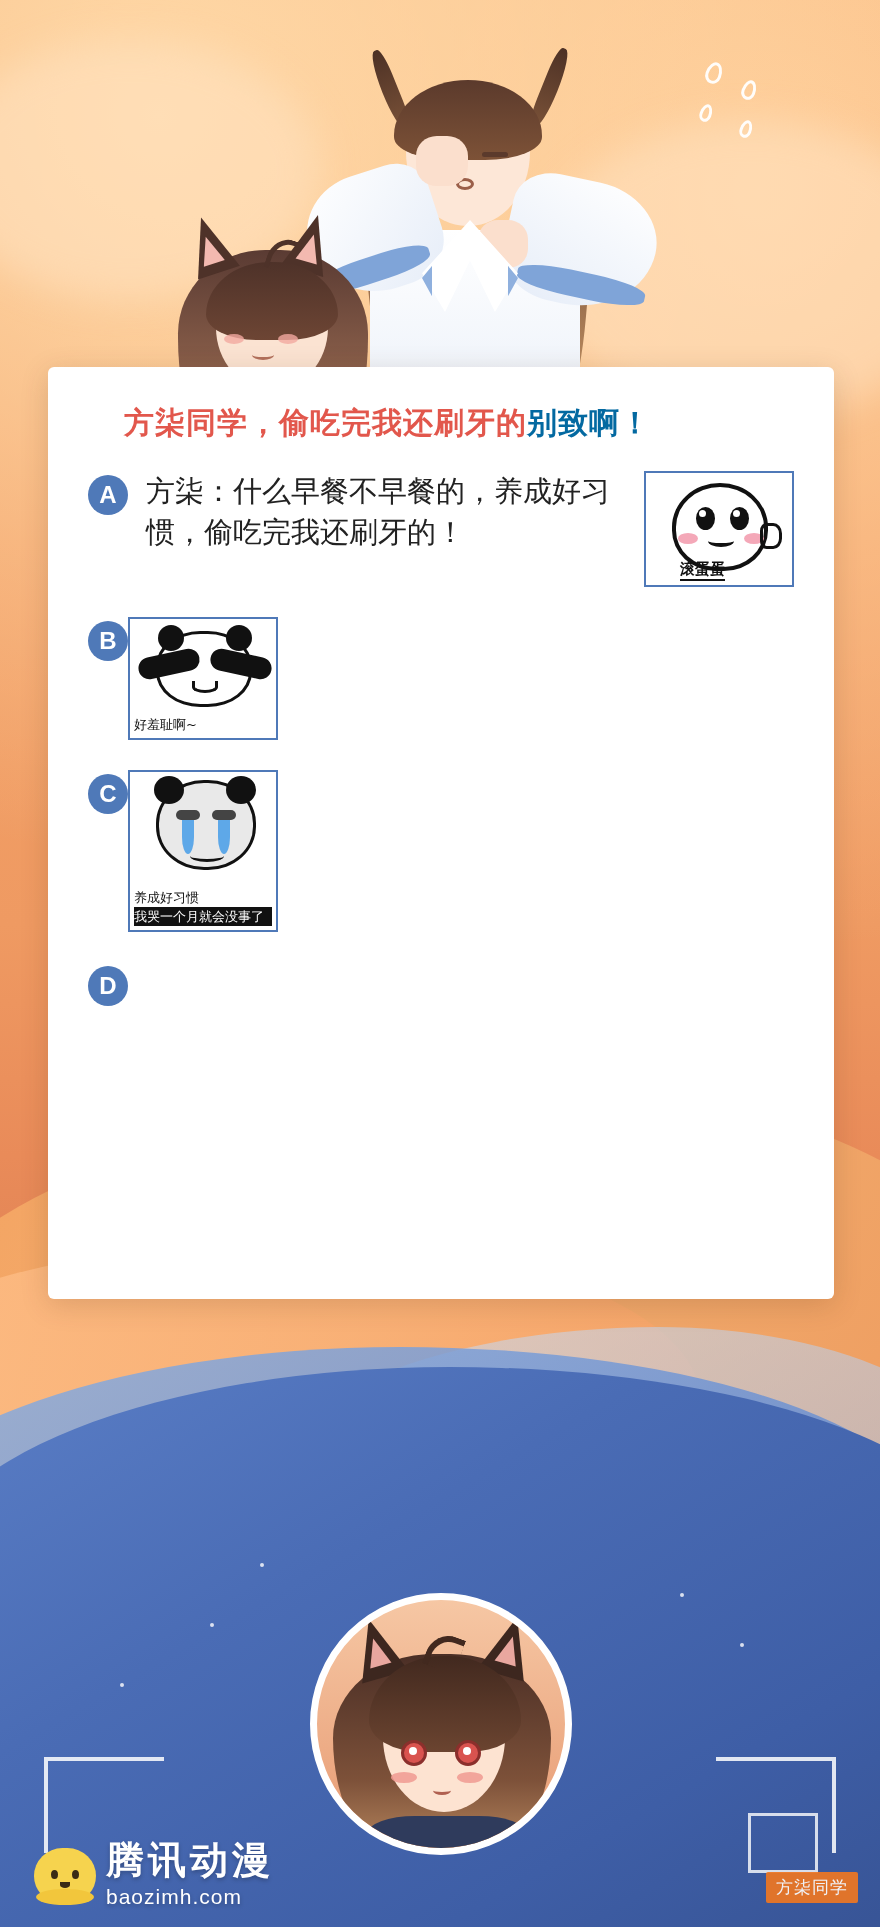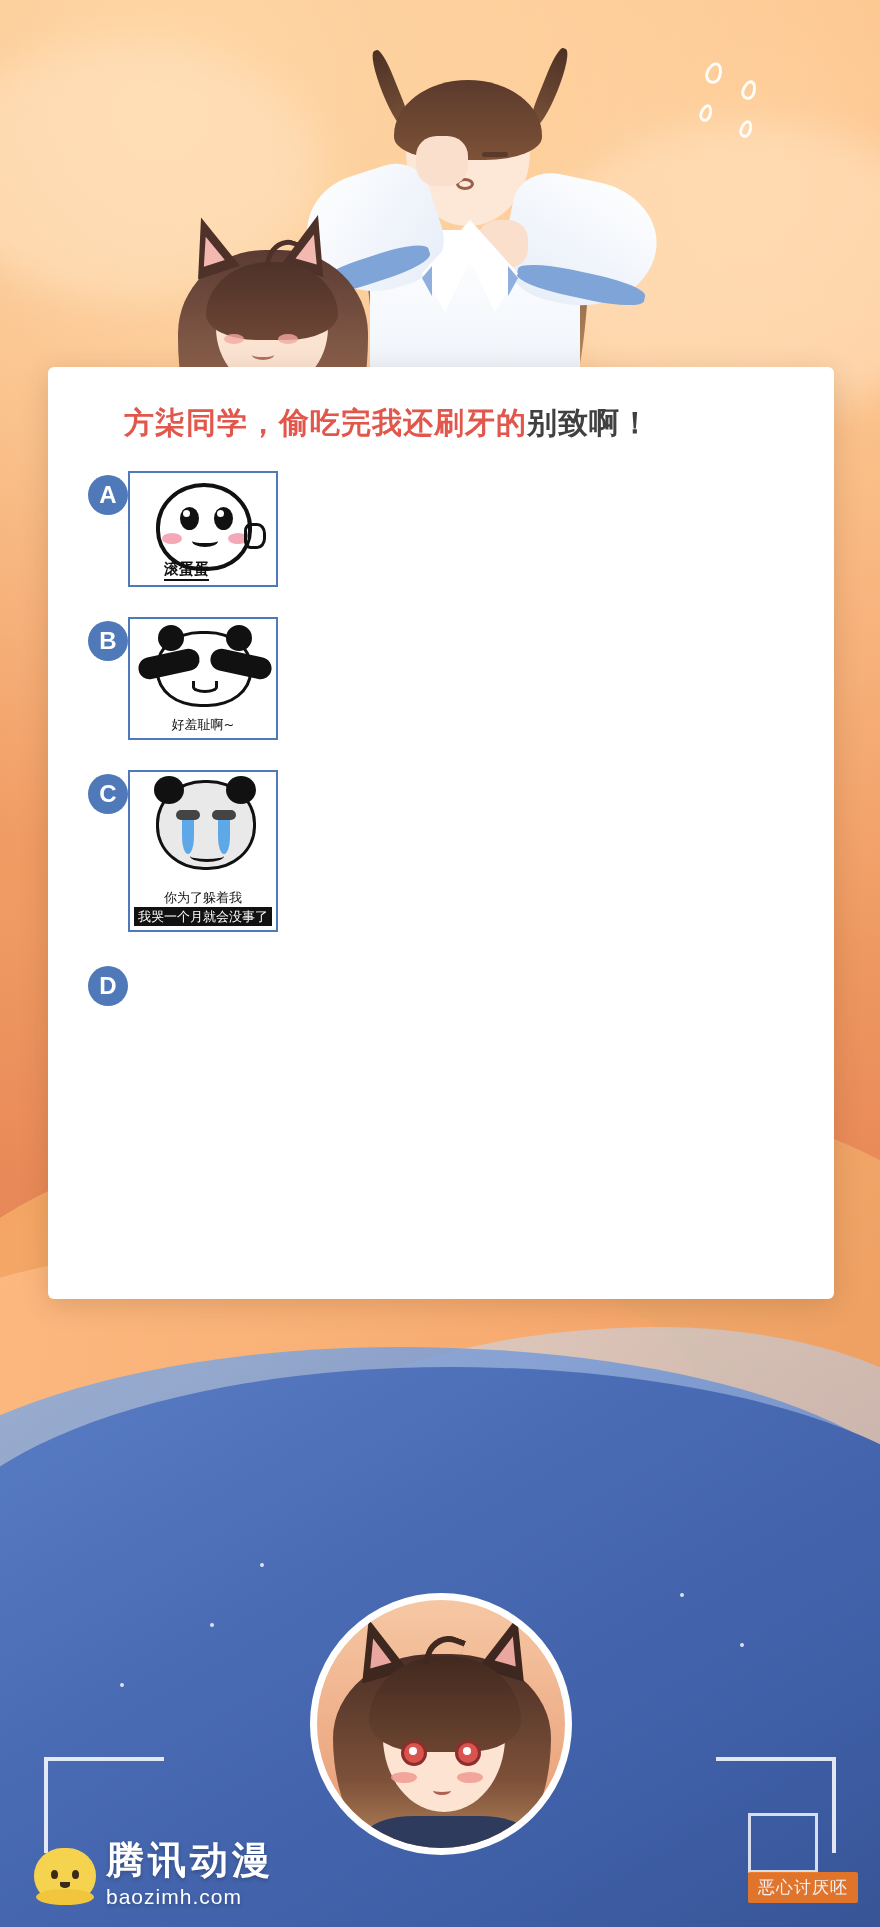--- a/index.html
+++ b/index.html
@@ -250,21 +250,21 @@
     font-size: 30px;
     line-height: 1.45;
     font-weight: bold;
     color: #4f6fa8;
     letter-spacing: 1px;
     text-align: left;
     padding-left: 36px;
     text-shadow: 1px 1px 0 rgba(255,255,255,.6);
   }
   .question .hl { color: #e2574c; }
-  .question .hl2 { color: #404040; }
+  .question .hl2 { color: #0369a1; }
 
   .options { margin-top: 26px; }
   .option {
     display: flex;
     align-items: flex-start;
     margin-bottom: 30px;
   }
   .opt-letter {
     flex: 0 0 auto;
     width: 40px; height: 40px;
@@ -294,21 +294,21 @@
     background: #ffffff;
     padding: 4px;
     align-self: flex-start;
   }
   .meme {
     width: 100%;
     background: #ffffff;
     position: relative;
   }
   .meme-caption {
-    text-align: center;
+    text-align: left;
     font-size: 13px;
     color: #111;
     padding: 2px 0 1px 0;
     line-height: 1.25;
     font-family: "DejaVu Sans", "Liberation Sans", sans-serif;
   }
   .meme-caption.inv {
     background: #111;
     color: #fff;
   }
@@ -534,20 +534,21 @@
 <div class="card">
 
   <div class="question">
     <span class="hl">方柒同学，偷吃完我还刷牙的</span><span class="hl2">别致啊！</span>
   </div>
 
   <div class="options">
 
     <div class="option">
       <div class="opt-letter">A</div>
+      <div class="opt-text">方柒：什么早餐不早餐的，养成好习惯，偷吃完我还刷牙的！</div>
       <div class="opt-img">
         <div class="meme meme-a">
           <div class="egg"></div>
           <div class="eye l">
               <i></i>
             </div>
           <div class="eye r">
               <i></i>
             </div>
           <div class="cheek l"></div>
@@ -582,21 +583,21 @@
         <div class="meme meme-c">
           <div class="head"></div>
           <div class="pear l"></div>
           <div class="pear r"></div>
           <div class="eyeb l"></div>
           <div class="eyeb r"></div>
           <div class="tear l"></div>
           <div class="tear r"></div>
           <div class="mouth"></div>
         </div>
-        <div class="meme-caption">你为了躲着我</div>
+        <div class="meme-caption">养成好习惯</div>
         <div class="meme-caption inv">我哭一个月就会没事了</div>
       </div>
     </div>
 
     <div class="option">
       <div class="opt-letter">D</div>
     </div>
 
   </div>
 </div>
@@ -632,13 +633,13 @@
     <div class="e l"></div>
     <div class="e r"></div>
     <div class="m"></div>
   </div>
   <div class="brand-text">
     <div class="brand-cn">腾讯动漫</div>
     <div class="brand-en">baozimh.com</div>
   </div>
 </div>
 
-<div class="tencent">恶心讨厌呸</div>
+<div class="tencent">方柒同学</div>
 
 </body></html>

